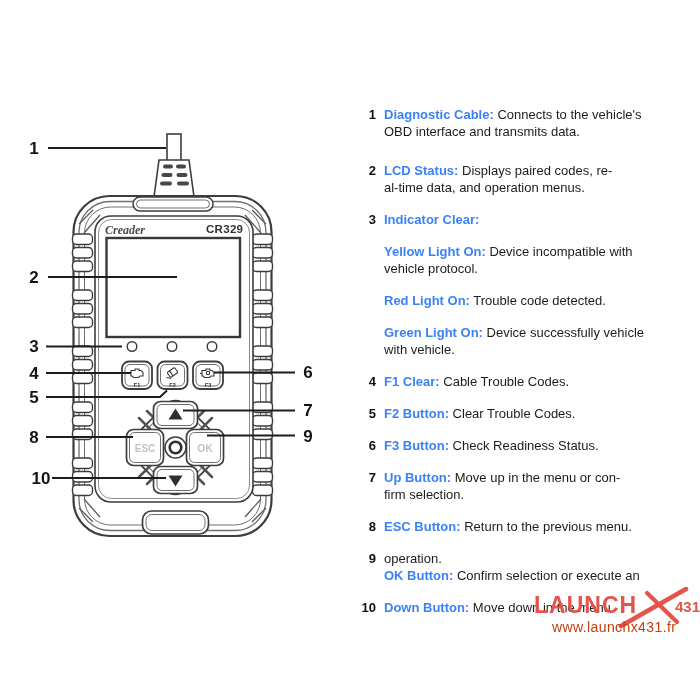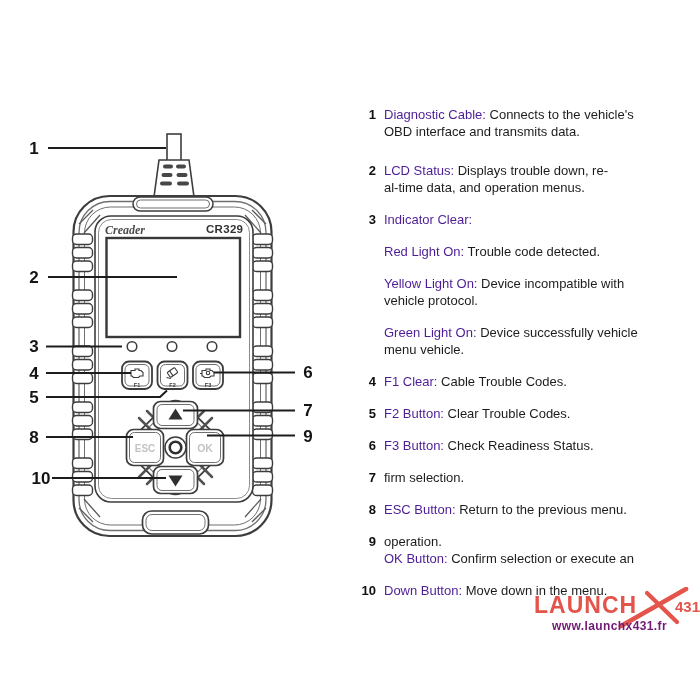--- a/index.html
+++ b/index.html
@@ -5,39 +5,39 @@
   html,body{margin:0;padding:0}
   body{width:700px;height:700px;position:relative;background:#fff;overflow:hidden;
        font-family:"Liberation Sans",sans-serif;color:#1c1c1c}
 
   
   .legend{position:absolute;left:350px;top:106px;width:350px;font-size:13px;line-height:17px}
   .item{display:flex;margin-bottom:15px}
   .item.mb-lg{margin-bottom:22px}
   .num{flex:0 0 26px;text-align:right;margin-right:8px;font-weight:bold;color:#101010}
   .txt{flex:1}
-  b.term{font-weight:normal;color:#4c1d95}
+  b.term{font-weight:bold;color:#3b82f6}
   .c-red{color:#ee1111}
   .c-yellow{color:#ffd200}
   .c-green{color:#16dd16}
 
   
   .device-svg{position:absolute;left:0;top:0}
   .o{stroke:#3d3d3d;fill:#fff}
   .i{stroke:#6f6f6f;fill:none}
   .cl{stroke:#1d1d1d;stroke-width:2;fill:none}
   .callout-num{font-family:"Liberation Sans",sans-serif;font-size:17px;font-weight:bold;fill:#141414;
                text-anchor:middle;dominant-baseline:central}
   .btn-lbl{font-family:"Liberation Sans",sans-serif;font-size:5.5px;font-weight:bold;fill:#3a3a3a;text-anchor:middle}
   .key-lbl{font-family:"Liberation Sans",sans-serif;font-weight:bold;fill:#c3c3c3;text-anchor:middle;dominant-baseline:central}
 
   
   .logo-svg{position:absolute;left:530px;top:587px;z-index:5}
-  .site{position:absolute;left:552px;top:619px;font-size:12px;font-weight:bold;
-        color:#701a75;letter-spacing:.4px;z-index:5}
+  .site{position:absolute;left:552px;top:619px;font-size:14px;font-weight:normal;
+        color:#c2410c;letter-spacing:.4px;z-index:5}
 </style>
 </head>
 <body>
 
 <svg class="device-svg" width="360" height="700" viewBox="0 0 360 700" xmlns="http://www.w3.org/2000/svg">
 
   <g>
     <rect x="167" y="134" width="14" height="27" class="o" stroke-width="1.6"></rect>
     <path d="M159,160 L189,160 L194,197 L154,197 Z" class="o" stroke-width="1.6"></path>
     <g fill="#474747">
@@ -236,54 +236,54 @@
     <span class="num">1</span>
     <div class="txt">
         <div><b class="term">Diagnostic Cable:</b> <span>Connects to the vehicle's</span></div>
       <div>OBD interface and transmits data.</div>
       </div>
   </div>
 
   <div class="item">
     <span class="num">2</span>
     <div class="txt">
-        <div><b class="term">LCD Status:</b> <span>Displays trouble down, re-</span></div>
+        <div><b class="term">LCD Status:</b> <span>Displays paired codes, re-</span></div>
       <div>al-time data, and operation menus.</div>
       </div>
   </div>
 
   <div class="item">
     <span class="num">3</span>
     <div class="txt">
         <div><b class="term">Indicator Clear:</b> <span></span></div>
-      <div></div>
-      </div>
-  </div>
-
-  <div class="item">
-    <span class="num"></span>
-    <div class="txt">
-        <div><b class="term c-red">Red Light On:</b> <span>Trouble code detected.</span></div>
       <div></div>
       </div>
   </div>
 
   <div class="item">
     <span class="num"></span>
     <div class="txt">
         <div><b class="term c-yellow">Yellow Light On:</b> <span>Device incompatible with</span></div>
       <div>vehicle protocol.</div>
       </div>
   </div>
 
   <div class="item">
     <span class="num"></span>
     <div class="txt">
+        <div><b class="term c-red">Red Light On:</b> <span>Trouble code detected.</span></div>
+      <div></div>
+      </div>
+  </div>
+
+  <div class="item">
+    <span class="num"></span>
+    <div class="txt">
         <div><b class="term c-green">Green Light On:</b> <span>Device successfully vehicle</span></div>
-      <div>menu vehicle.</div>
+      <div>with vehicle.</div>
       </div>
   </div>
 
   <div class="item">
     <span class="num">4</span>
     <div class="txt">
         <div><b class="term">F1 Clear:</b> <span>Cable Trouble Codes.</span></div>
       <div></div>
       </div>
   </div>
@@ -300,20 +300,21 @@
     <span class="num">6</span>
     <div class="txt">
         <div><b class="term">F3 Button:</b> <span>Check Readiness Status.</span></div>
       <div></div>
       </div>
   </div>
 
   <div class="item">
     <span class="num">7</span>
     <div class="txt">
+        <div><b class="term">Up Button:</b> <span>Move up in the menu or con-</span></div>
       <div>firm selection.</div>
       </div>
   </div>
 
   <div class="item">
     <span class="num">8</span>
     <div class="txt">
         <div><b class="term">ESC Button:</b> <span>Return to the previous menu.</span></div>
       <div></div>
       </div>

